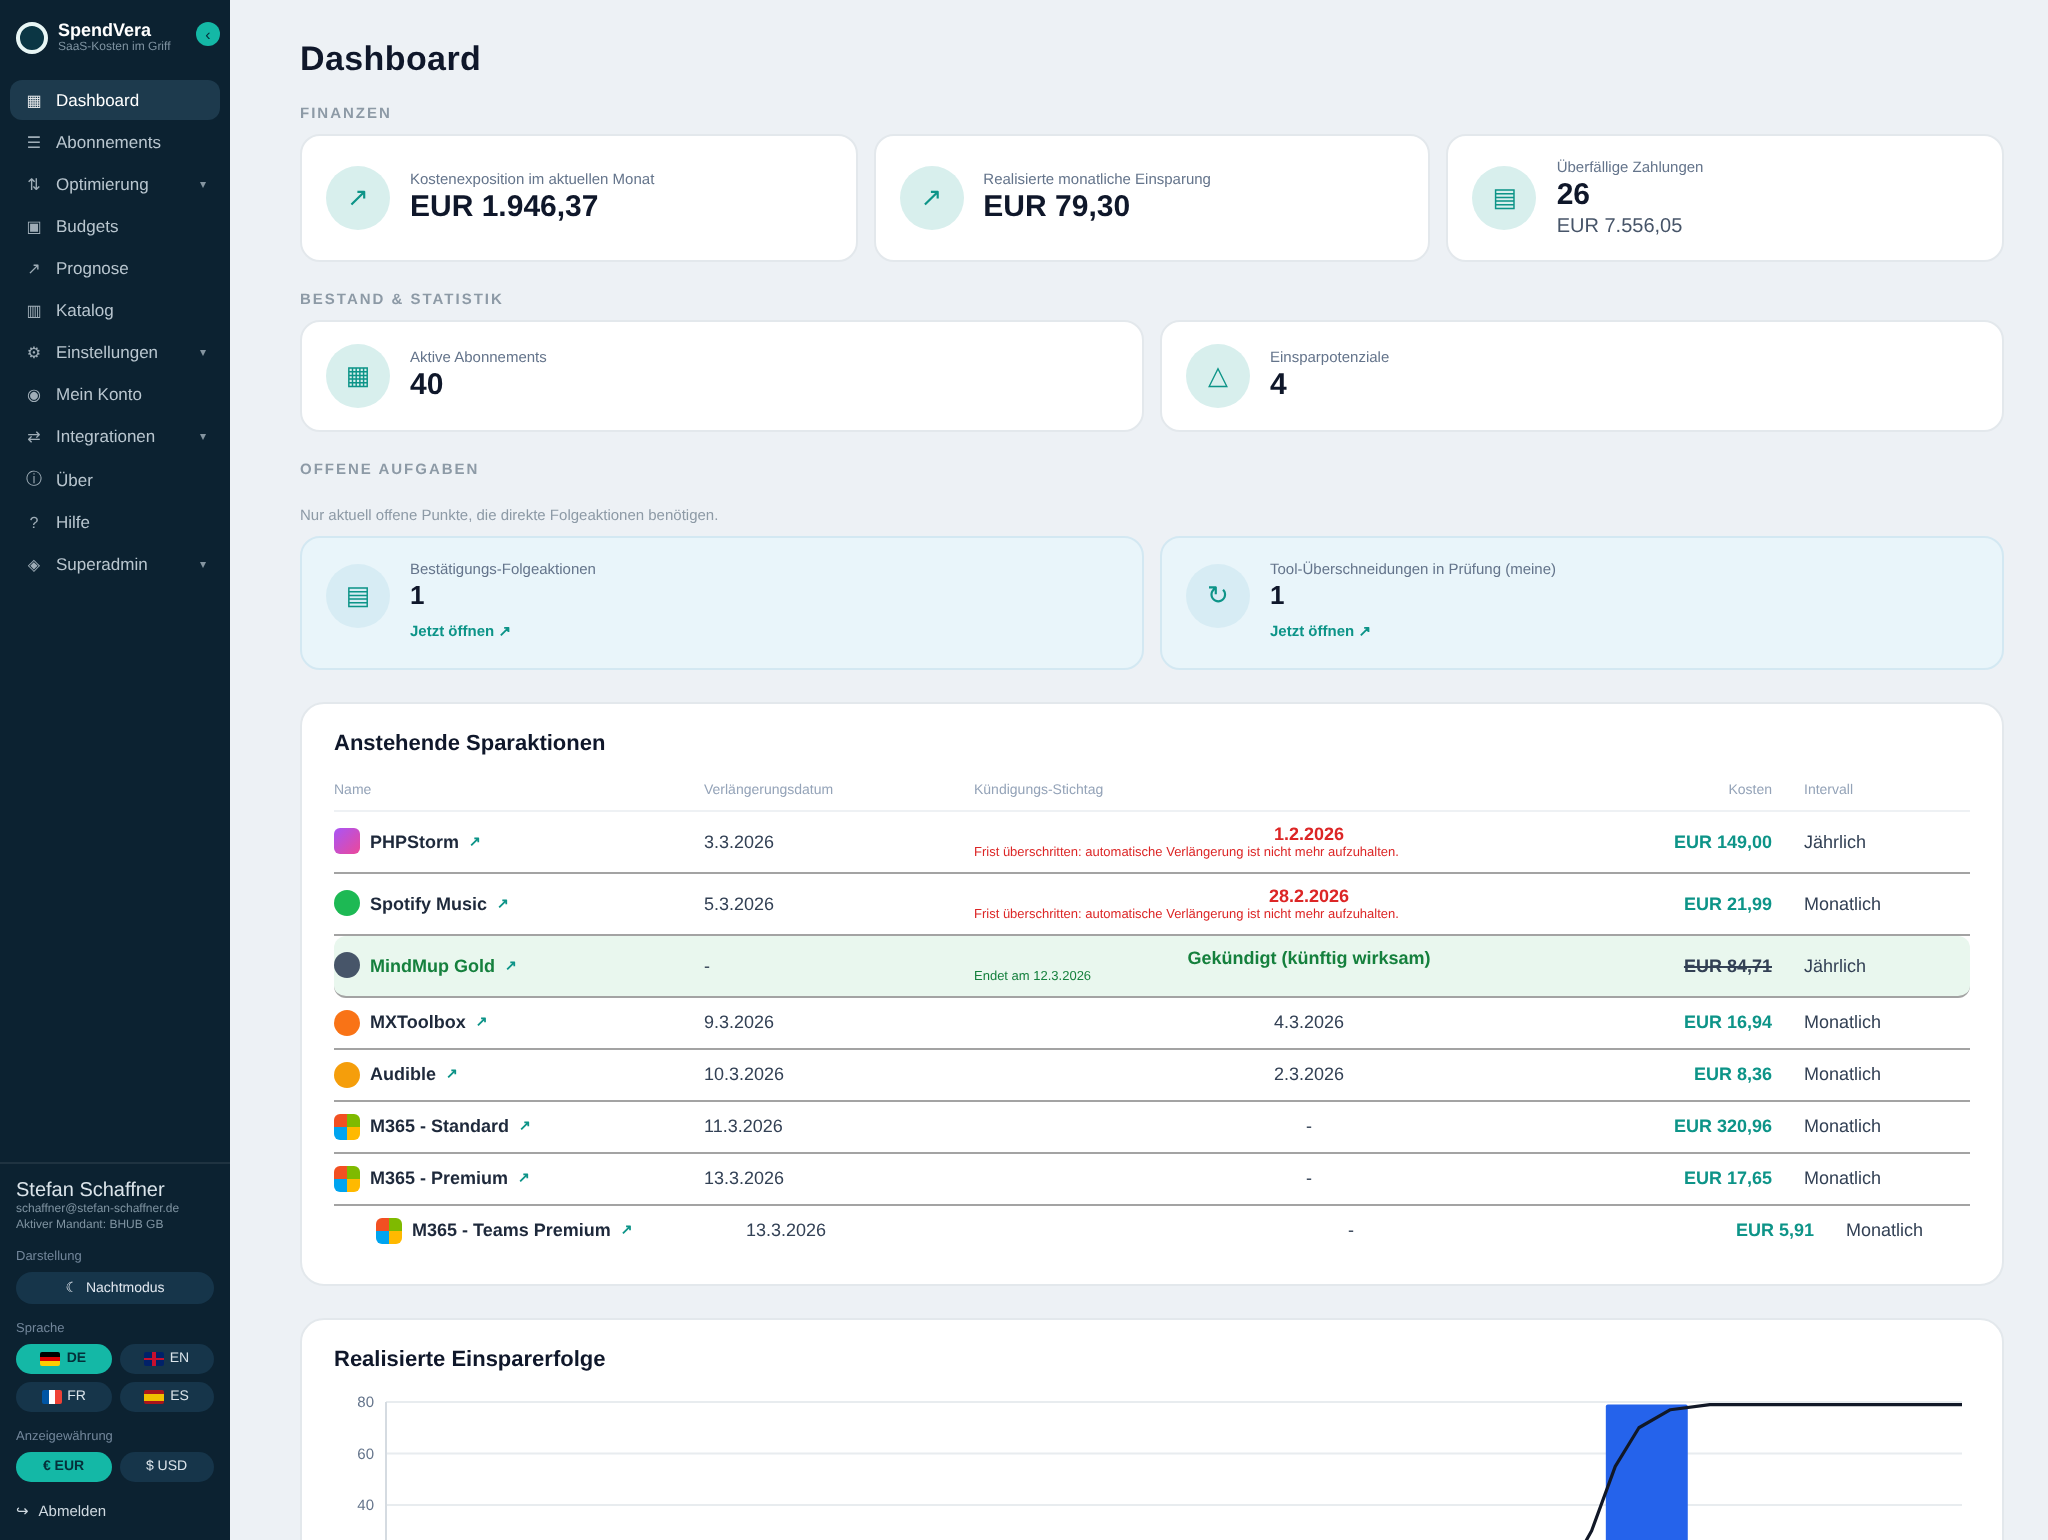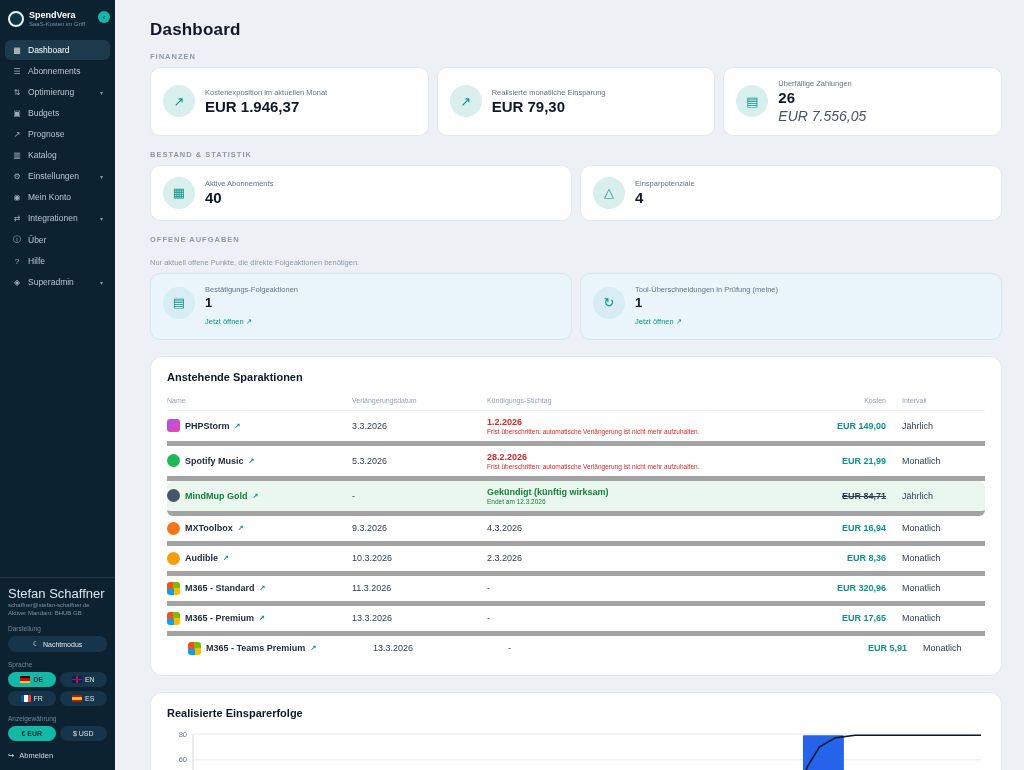--- a/index.html
+++ b/index.html
@@ -13,21 +13,21 @@
   .app-name { font-size:9px; font-weight:bold; color:#ffffff; }
   .app-tag { font-size:6px; color:#7f93a1; margin-top:1px; }
   .collapse-btn { position:absolute; top:11px; right:5px; width:12px; height:12px; border-radius:50%; background:#14b8a6; color:#04303a; font-size:8px; line-height:11px; text-align:center; border:none; cursor:pointer; padding:0; }
   .nav { margin-top:6px; }
   .nav-item { display:flex; align-items:center; gap:6px; padding:5px 7px; margin:1px 5px; border-radius:6px; font-size:8.5px; color:#b9c6cf; cursor:pointer; }
   .nav-item.active { background:#1d3a4d; color:#ffffff; }
   .nav-icon { width:10px; font-size:8px; opacity:.85; text-align:center; }
   .nav-label { white-space:nowrap; }
   .nav-chevron { margin-left:auto; font-size:6px; opacity:.7; }
   .side-footer { margin-top:auto; padding:8px 8px 10px 8px; border-top:1px solid rgba(255,255,255,.08); }
-  .user-name { font-size:13px; color:#dbe4ea; }
+  .user-name { font-size:10px; color:#dbe4ea; }
   .user-email { font-size:6px; color:#7f93a1; margin-top:1px; word-break:break-all; }
   .user-tenant { font-size:6px; color:#7f93a1; margin-top:2px; }
   .side-label { font-size:6.5px; color:#72869a; margin:9px 0 4px 0; }
   .pill-btn { width:100%; display:flex; align-items:center; justify-content:center; gap:4px; background:#16354a; color:#e2e8f0; border:none; border-radius:10px; padding:4px 0; font-size:7px; cursor:pointer; font-family:inherit; }
   .opt-grid { display:grid; grid-template-columns:1fr 1fr; gap:4px; }
   .opt-btn { display:flex; align-items:center; justify-content:center; gap:3px; background:#16354a; color:#dbe4ea; border:none; border-radius:8px; padding:4px 0; font-size:7px; cursor:pointer; font-family:inherit; }
   .opt-btn.active { background:#14b8a6; color:#04303a; font-weight:bold; }
   .flag { width:10px; height:7px; border-radius:1px; display:inline-block; }
   .flag-de { background:linear-gradient(180deg,#000 33%,#dd0000 33% 66%,#ffce00 66%); }
   .flag-en { background:linear-gradient(to bottom, transparent 40%, #c8102e 40% 60%, transparent 60%), linear-gradient(to right, transparent 42%, #c8102e 42% 58%, transparent 58%), #012169; }
@@ -39,41 +39,41 @@
   .main { flex:1; padding:20px 22px 0 35px; overflow:hidden; }
   h1 { font-size:17px; color:#0f172a; margin-bottom:12px; letter-spacing:.2px; }
   .sec-label { font-size:7.5px; letter-spacing:1px; color:#8d9aa6; font-weight:bold; margin:0 0 6px 0; }
   .sec-sub { font-size:7.5px; color:#8d9aa6; margin:-2px 0 6px 0; }
   .mt { margin-top:14px; }
   .cards-row { display:flex; gap:8px; }
   .card { background:#ffffff; border:1px solid #e3e8ec; border-radius:10px; padding:11px 12px; display:flex; align-items:center; gap:10px; flex:1; }
   .icon-circle { width:32px; height:32px; min-width:32px; border-radius:50%; background:#d8efed; color:#0d9488; display:flex; align-items:center; justify-content:center; font-size:13px; }
   .card-label { font-size:7.5px; color:#64748b; margin-bottom:2px; }
   .card-value { font-size:15px; font-weight:bold; color:#0f172a; line-height:1.1; }
-  .card-sub { font-size:14px; color:#475569; margin-top:1px;font-style:italic; }
+  .card-sub { font-size:10px; color:#475569; margin-top:1px; }
   .task-card { background:#e9f5fa; border:1px solid #d3e8f2; align-items:flex-start; }
   .task-card .icon-circle { background:#d7ecf4; margin-top:2px; }
-  .task-link { color:#0d9488; font-weight:normal; font-size:7.5px; margin-top:4px; cursor:pointer; display:inline-block; }
+  .task-link { color:#0d9488; font-weight:bold; font-size:7.5px; margin-top:4px; cursor:pointer; display:inline-block; }
 
   .panel { background:#ffffff; border:1px solid #e3e8ec; border-radius:12px; padding:14px 16px; margin-top:16px; }
   .panel-title { font-size:11px; font-weight:bold; color:#0f172a; }
   .panel-sub { font-size:8px; color:#6b7280; margin-top:3px; }
 
   
   .tbl { margin-top:8px; }
   .tbl-head, .tbl-row { display:grid; grid-template-columns:185px 135px 335px 80px 1fr; align-items:center; }
   .tbl-head { font-size:7px; color:#94a3b8; padding:6px 0; border-bottom:1px solid #eef1f4; }
-  .tbl-row { font-size:9px; color:#334155; padding:6px 0; border-bottom:5px solid #a3a3a3; }
+  .tbl-row { font-size:9px; color:#334155; padding:6px 0; border-bottom:1px solid #a3a3a3; }
   .tbl-row:last-child { border-bottom:none;padding-left:21px; }
   .row-name { display:flex; align-items:center; gap:5px; font-weight:bold; color:#1e293b; font-size:9px; }
   .app-ico { width:13px; height:13px; min-width:13px; }
   .app-ico.circle { border-radius:50%; }
   .app-ico.square { border-radius:3px; }
   .ext { color:#0d9488; font-size:7px; cursor:pointer; }
-  .dl-main { font-size:9px; }
+  .dl-main { font-size:9px;text-align:center; }
   .dl-note { font-size:6.5px; margin-top:1px; display:none; }
   .deadline.danger .dl-main { color:#dc2626; font-weight:bold; }
   .deadline.danger .dl-note { color:#dc2626; display:block; }
   .deadline.success .dl-main { color:#15803d; font-weight:bold; }
   .deadline.success .dl-note { color:#15803d; display:block; }
   .cost { color:#0d9488; font-weight:bold; text-align:right; padding-right:16px; }
   .cost.struck { color:#334155; text-decoration:line-through; }
   .tbl-row.row-success { background:#e9f7ee; border-radius:6px; }
   .tbl-row.row-success .nm { color:#15803d; }
 

